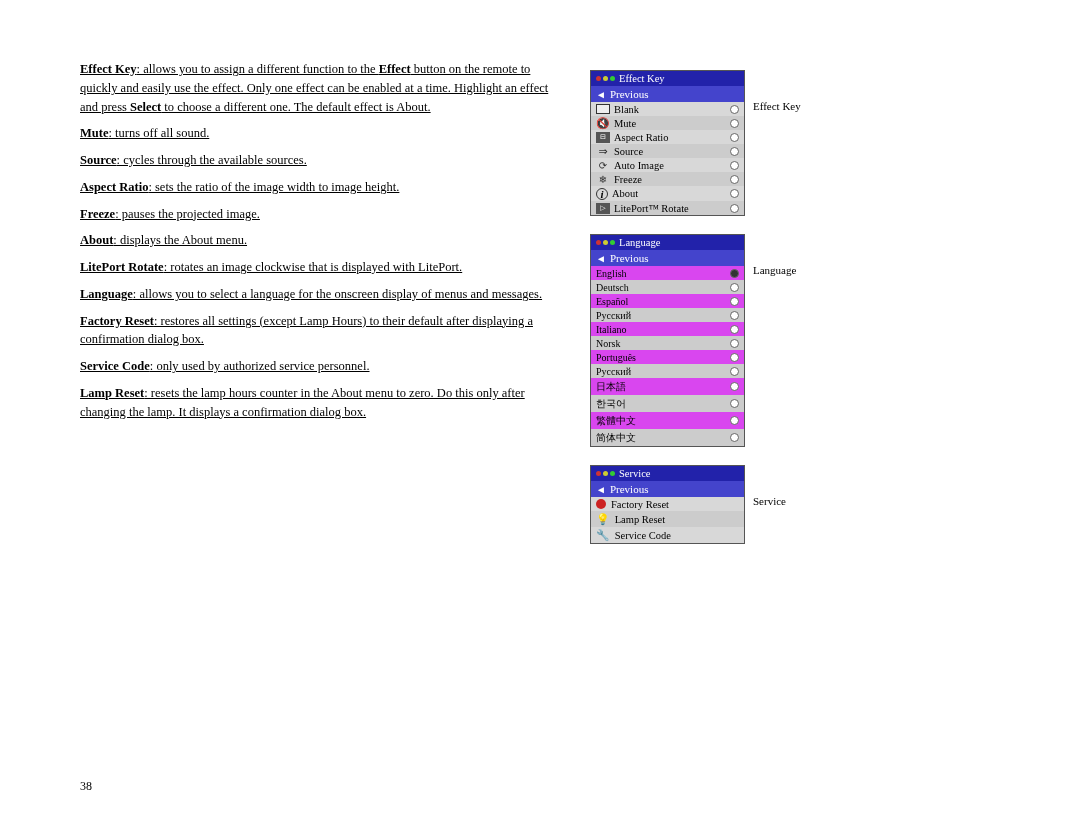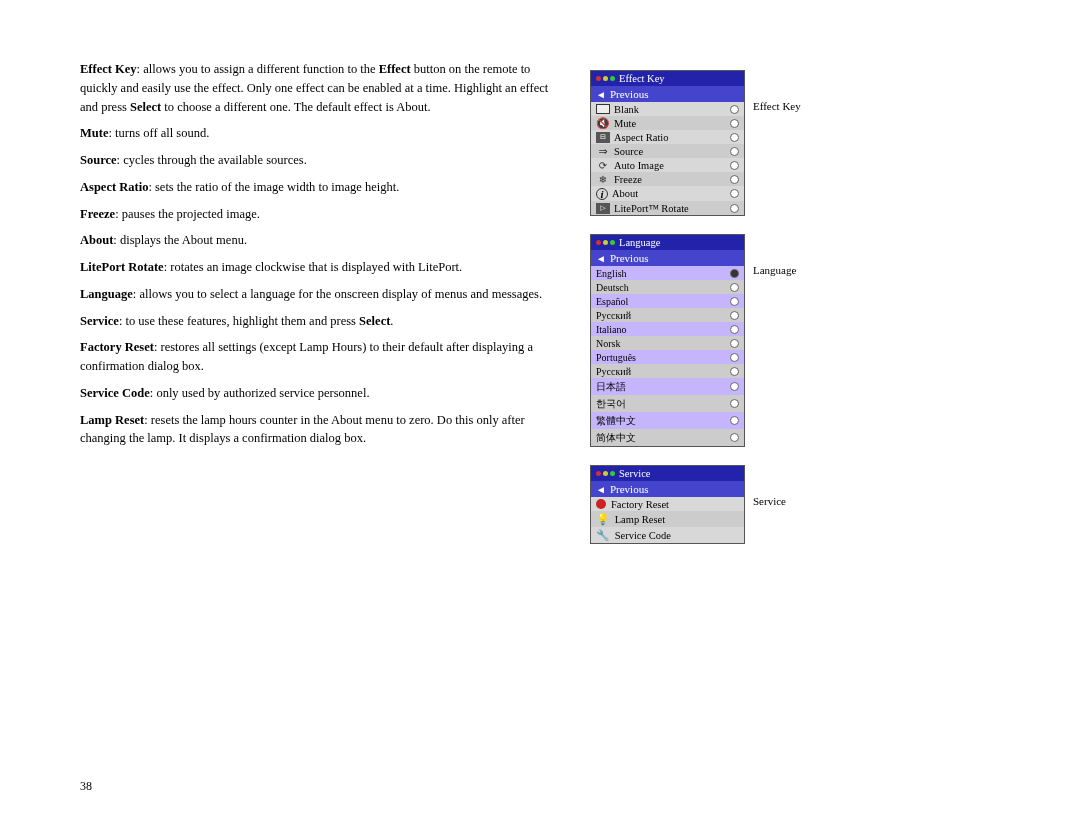--- a/index.html
+++ b/index.html
@@ -30,20 +30,21 @@
 
     .left-text {
       flex: 1;
       max-width: 480px;
       line-height: 1.5;
       font-size: 12.5px;
     }
 
     .left-text p {
       margin-bottom: 8px;
+      text-decoration: underline;
     }
 
     .right-menus {
       width: 300px;
       display: flex;
       flex-direction: column;
       gap: 18px;
       padding-top: 10px;
     }
 
@@ -164,21 +165,21 @@
 
     .radio-selected {
       background: #333;
     }
 
     
     .lang-row {
       display: flex;
       align-items: center;
       padding: 1.5px 5px;
-      background: #c4b5fd;
+      background: #d946ef;
       justify-content: space-between;
       font-size: 10px;
     }
 
     .lang-row:nth-child(even) {
       background: #cccccc;
     }
 
     
     .service-row {
@@ -228,21 +229,20 @@
     <div class="left-text">
       <p><strong>Effect Key</strong>: allows you to assign a different function to the <strong>Effect</strong> button on the remote to quickly and easily use the effect. Only one effect can be enabled at a time. Highlight an effect and press <strong>Select</strong> to choose a different one. The default effect is About.</p>
 
       <p><strong>Mute</strong>: turns off all sound.</p>
       <p><strong>Source</strong>: cycles through the available sources.</p>
       <p><strong>Aspect Ratio</strong>: sets the ratio of the image width to image height.</p>
       <p><strong>Freeze</strong>: pauses the projected image.</p>
       <p><strong>About</strong>: displays the About menu.</p>
       <p><strong>LitePort Rotate</strong>: rotates an image clockwise that is displayed with LitePort.</p>
       <p><strong>Language</strong>: allows you to select a language for the onscreen display of menus and messages.</p>
-      <p><strong>Service</strong>: to use these features, highlight them and press <strong>Select</strong>.</p>
       <p><strong>Factory Reset</strong>: restores all settings (except Lamp Hours) to their default after displaying a confirmation dialog box.</p>
       <p><strong>Service Code</strong>: only used by authorized service personnel.</p>
       <p><strong>Lamp Reset</strong>: resets the lamp hours counter in the About menu to zero. Do this only after changing the lamp. It displays a confirmation dialog box.</p>
     </div>
 
     <div class="right-menus">
 
       <div class="menu-group">
         <div class="menu-box">
           <div class="menu-title-bar">

